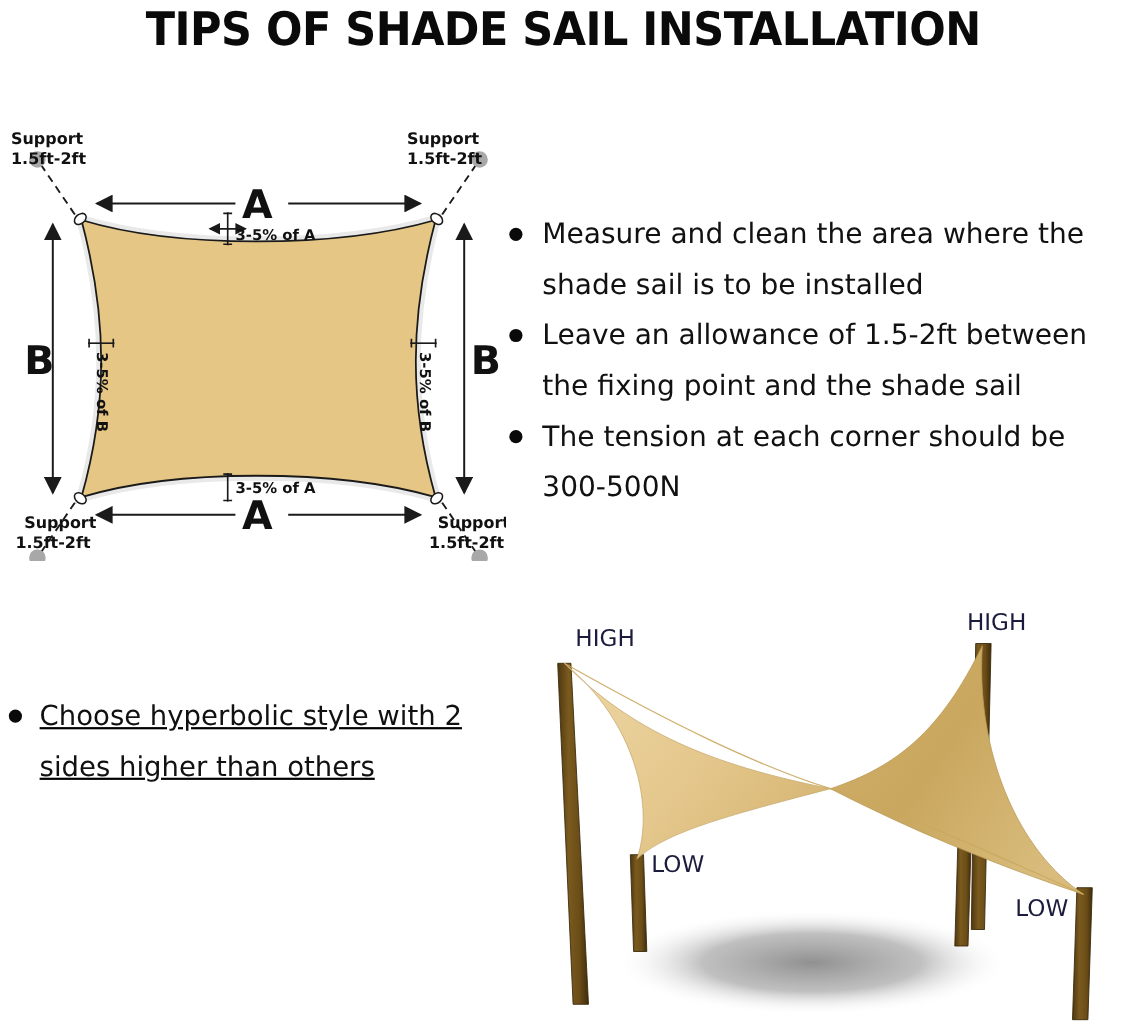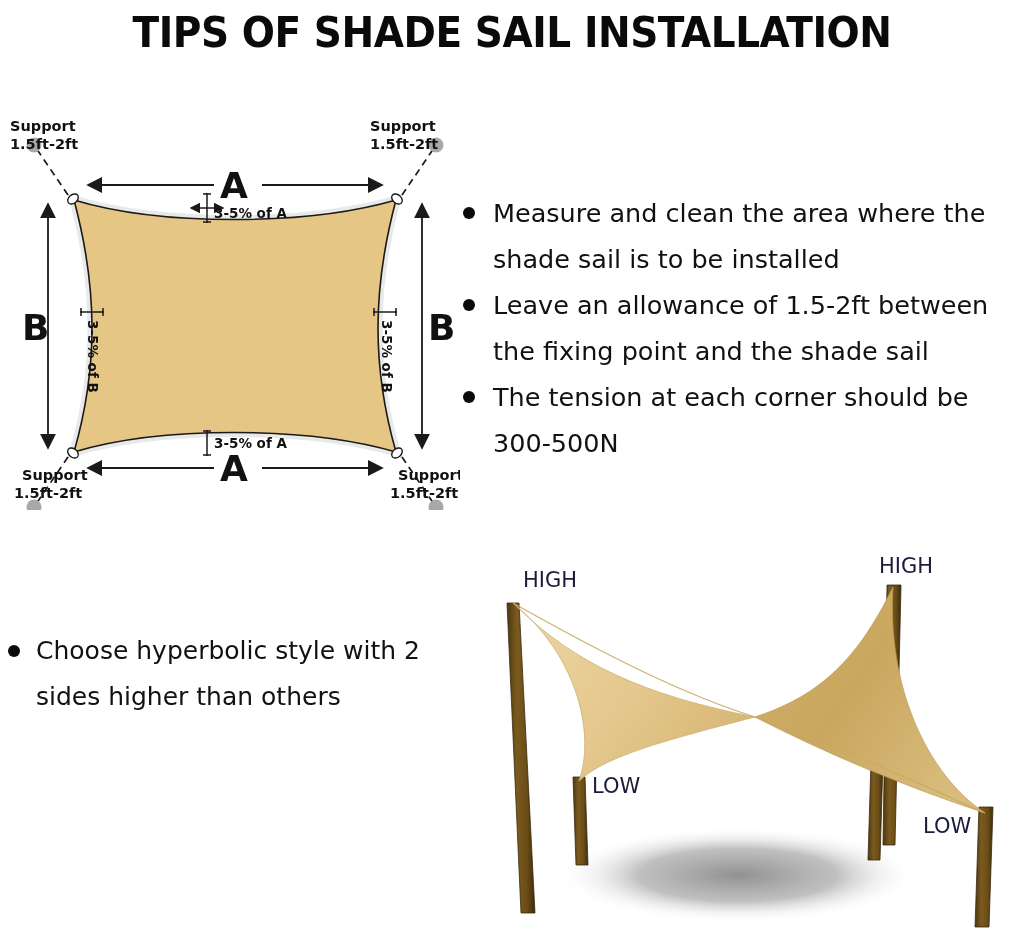--- a/index.html
+++ b/index.html
@@ -13,24 +13,25 @@
     position: relative;
     overflow: hidden;
     font-family: "DejaVu Sans", "Liberation Sans", sans-serif;
     color: #000000;
   }
 
   
   #title-bar {
     position: absolute;
     left: 0;
-    top: 12px;
+    top: 0;
     width: 1024px;
     height: 54px;
     display: flex;
+    align-items: center;
     justify-content: center;
   }
   #page-title {
     font-family: "DejaVu Sans", "Liberation Sans", sans-serif;
     font-weight: bold;
     font-size: 42px;
     letter-spacing: -0.5px;
     line-height: 1;
     color: #0a0a0a;
     transform: scaleX(0.93);
@@ -83,20 +84,21 @@
   #tips-list-right li { padding-left: 38px; margin-bottom: 0px; }
   #tips-list-right li::before { top: 17px; left: 8px; width: 12px; height: 12px; }
 
   
   #tips-list-left {
     left: 2px;
     top: 628px;
     width: 440px;
     font-size: 25px;
     line-height: 46px;
+    text-decoration: underline;
   }
   #tips-list-left li { padding-left: 34px; margin-bottom: 0px; }
   #tips-list-left li::before { top: 17px; left: 6px; width: 12px; height: 12px; }
 
   
   .svg-label {
     font-family: "DejaVu Sans", "Liberation Sans", sans-serif;
     fill: #111111;
   }
   .support-label { font-size: 14.5px; font-weight: bold; }

